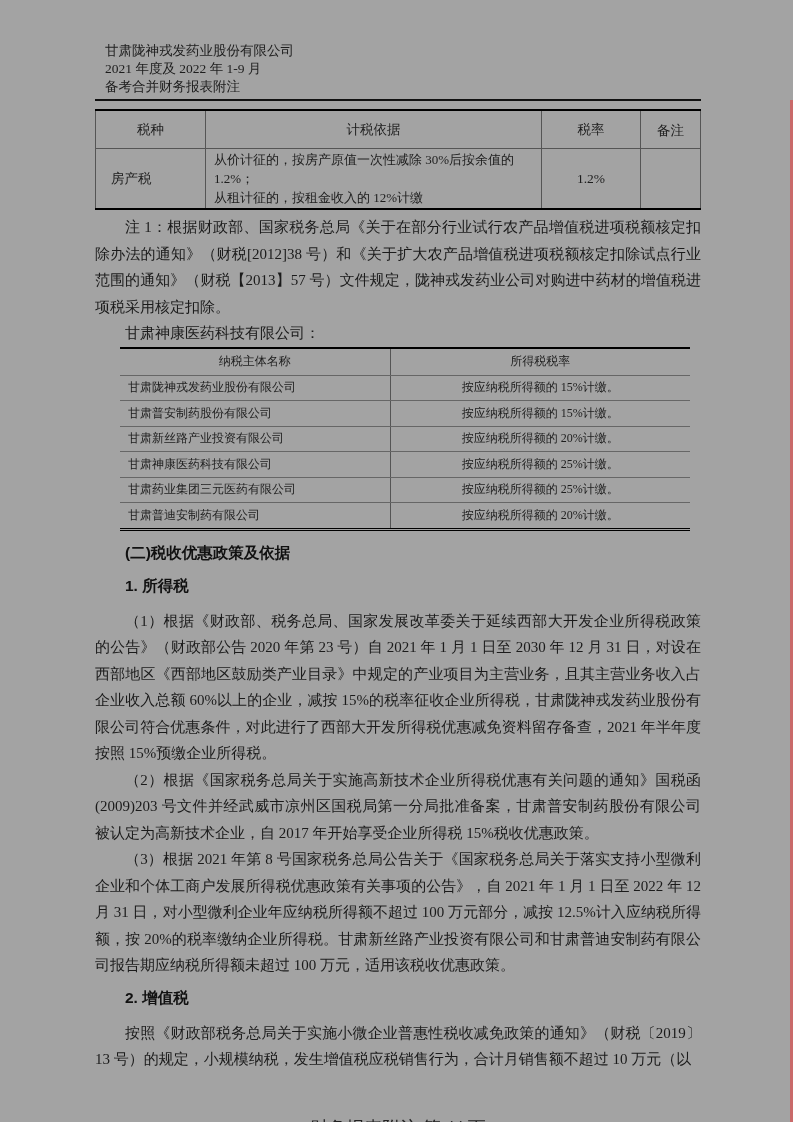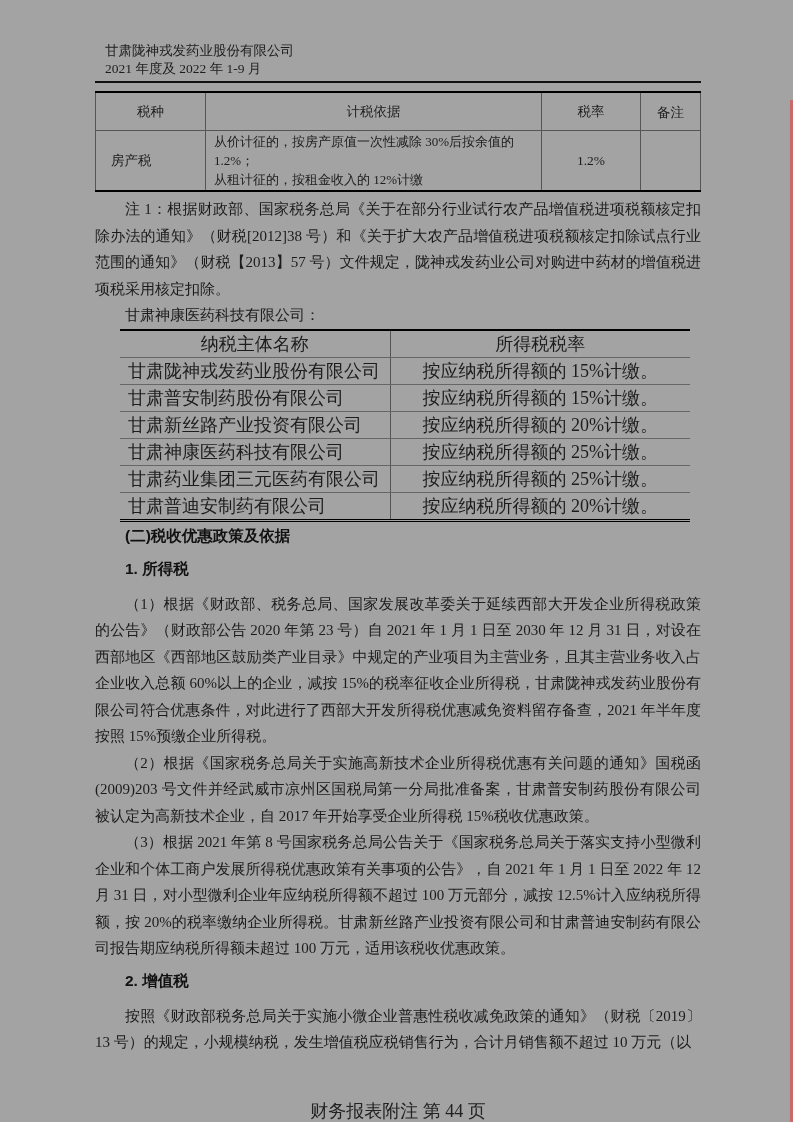--- a/index.html
+++ b/index.html
@@ -35,56 +35,57 @@
   p.body {
     margin:0; font-size:15px; line-height:26.5px;
     text-align:justify; text-indent:2em; color:#1b1b1b;
   }
   p.note1 { margin-top:4px; }
   p.intro { margin-top:0; }
 
   
   table.rate-table {
     margin:0 0 0 25px; width:570px; border-collapse:collapse; table-layout:fixed;
-    border-top:2px solid #000; border-bottom:3px double #000; font-size:18px;
+    border-top:2px solid #000; border-bottom:3px double #000; font-size:12px;
   }
   table.rate-table th, table.rate-table td {
     border-top:1px solid #666; border-bottom:1px solid #666; font-weight:normal;
   }
   table.rate-table th { height:24px; text-align:center; border-top:none; }
   table.rate-table td { height:22.5px; }
   .col-entity { width:270px; }
   .col-itrate { width:300px; }
   td.cell-entity { padding-left:8px; }
   th.cell-itrate, td.cell-itrate { border-left:1px solid #555; text-align:center; }
 
   .sec-heading, .sub-heading {
     font-family:"Liberation Sans","DejaVu Sans",sans-serif; font-weight:bold;
     color:#111; margin:0 0 0 30px; font-size:15.5px; line-height:20px;
   }
-  .sec-heading { margin-top:4px; }
+  .sec-heading { margin-top:12px; }
   .sub-heading { margin-top:13px; }
   .sub-heading.vat { margin-top:9px; }
   p.after-heading { margin-top:12px; }
 
   .page-footer { margin-top:43px; text-align:center; font-size:18px; color:#222; }
 
   .edge-strip { position:absolute; right:0; top:100px; bottom:0; width:3px; }
 </style>
 </head>
 <body>
 
 <div class="page">
   <div class="edge-strip" style="background: rgb(201, 106, 106);"></div>
 
   <div class="content">
 
     <div class="doc-header">
       <div>甘肃陇神戎发药业股份有限公司</div>
       <div>2021 年度及 2022 年 1-9 月</div>
+      <div>备考合并财务报表附注</div>
     </div>
     <div class="header-rule"></div>
 
     <table class="tax-table">
       <colgroup>
         <col class="col-taxtype">
           <col class="col-basis">
           <col class="col-rate">
           <col class="col-remark">
       </colgroup>

